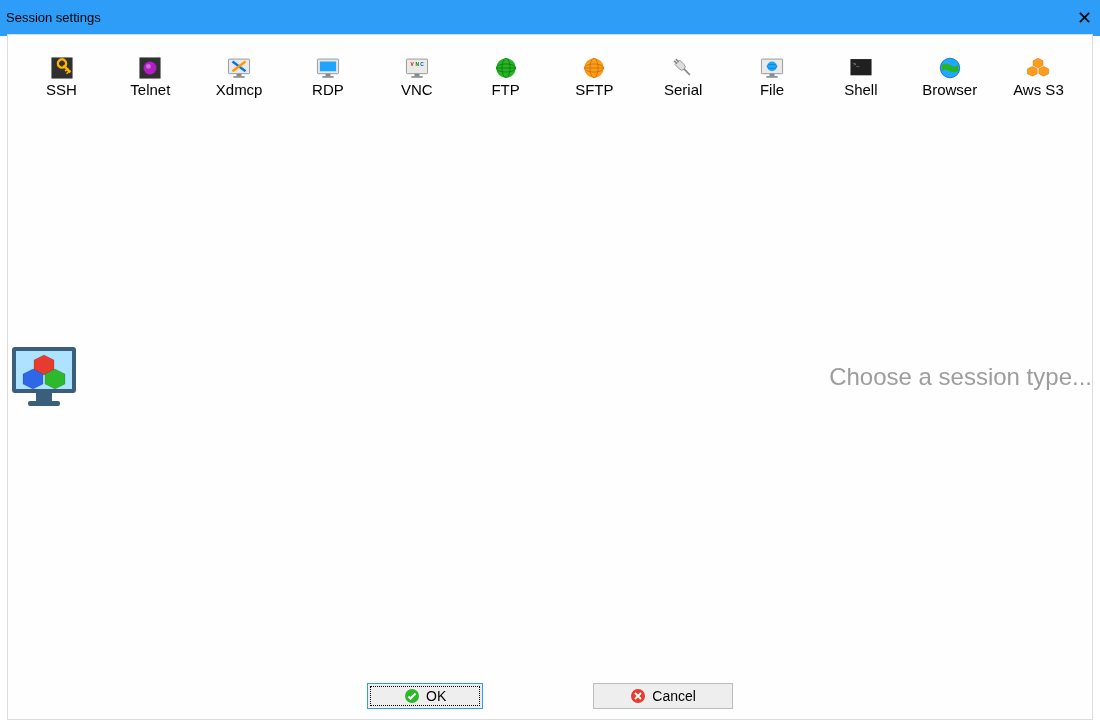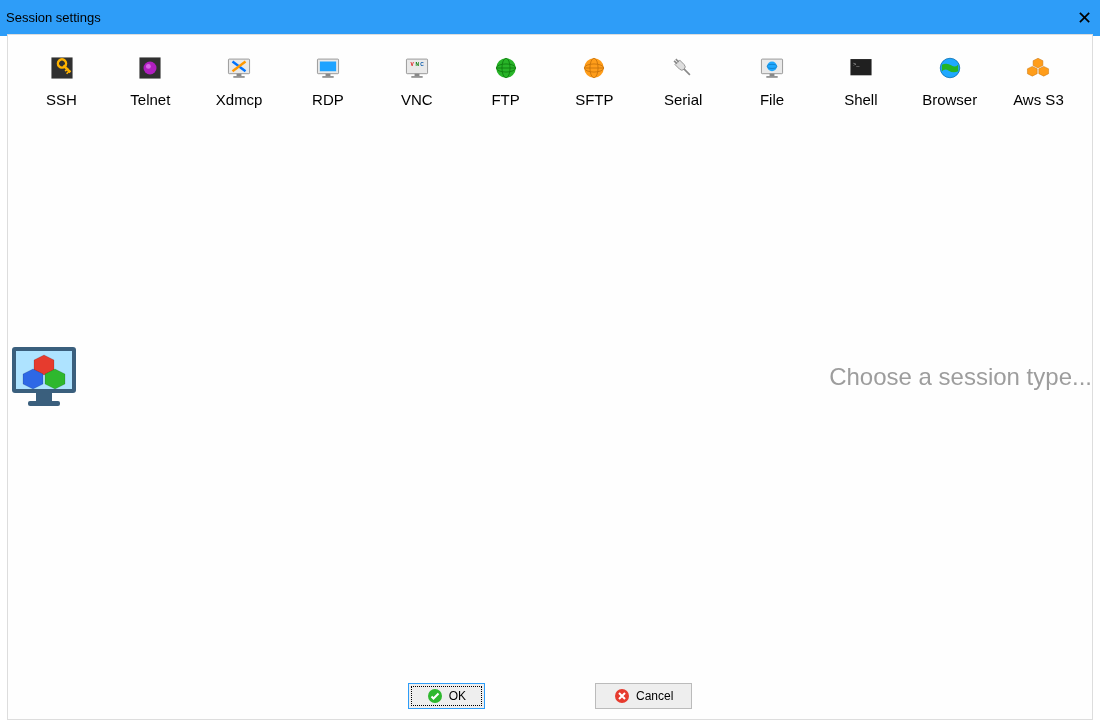--- a/index.html
+++ b/index.html
@@ -4,26 +4,26 @@
 <style>
 html,body{margin:0;padding:0;height:100%;font-family:"Segoe UI",Tahoma,Arial,sans-serif;font-size:14px;color:#000;-webkit-font-smoothing:antialiased}
 body{width:1100px;height:727px;background:#fff;overflow:hidden;position:relative}
 .titlebar{height:36px;line-height:24px;background:#2e9df8;color:#000;display:flex;align-items:center;font-size:13px}
 .titlebar .title{padding-left:6px}
 .titlebar .close{margin-left:auto;padding:0 8px;font-size:18px;line-height:24px;cursor:default}
 .content{position:absolute;left:7px;right:7px;top:34px;bottom:7px;border:1px solid #ddd;background:#fefefe}
 .toolbar{display:flex;justify-content:space-between;padding:14px 24px 6px 24px}
 .sess{display:flex;flex-direction:column;align-items:center;width:55px;cursor:default;padding:6px 2px}
 .sess svg{width:26px;height:26px}
-.sess span.lbl{margin-top:10px;font-size:15px;color:#000}
+.sess span.lbl{font-size:15px;color:#000}
 .sess.highlight{border:3px solid #e40000}
 .center-msg{position:absolute;left:0;right:0;top:50%;transform:translateY(-50%);display:flex;align-items:center;justify-content:space-between;color:#9d9d9d;font-size:24px}
 .center-msg svg{margin-right:28px}
 .btnbar{position:absolute;left:0;right:0;bottom:10px;display:flex;justify-content:center;gap:110px}
-.btn{display:flex;align-items:center;background:#eee;border:1px solid #bbb;padding:4px 18px;font-size:12px;cursor:default}
+.btn{display:flex;align-items:center;background:#eee;border:1px solid #bbb;padding:4px 36px;font-size:14px;cursor:default}
 .btn svg{margin-right:6px}
 .btn.focus{border:1px solid #2e9df8;outline:1px dotted #000;outline-offset:-4px}
 </style>
 </head>
 <body>
 
 <div class="titlebar">
   <span class="title">Session settings</span>
   <span class="close">✕</span>
 </div>

